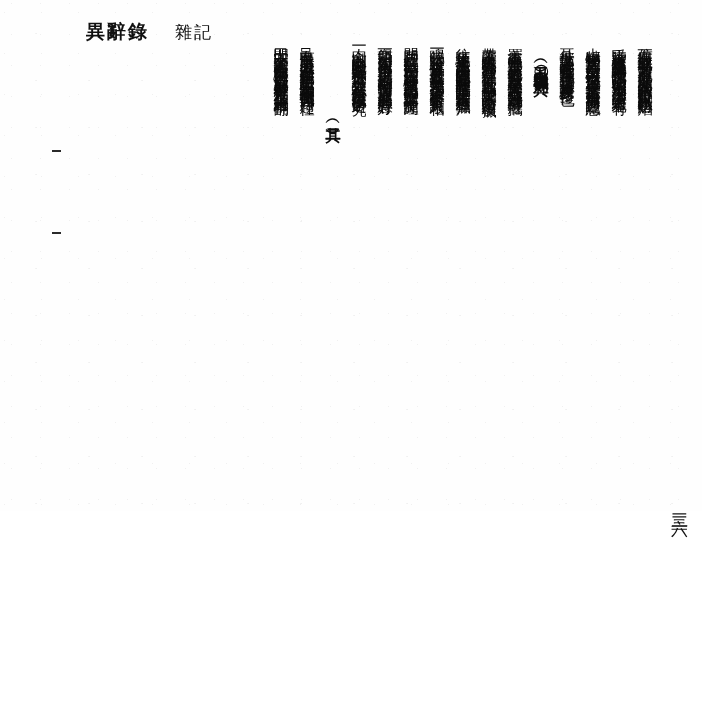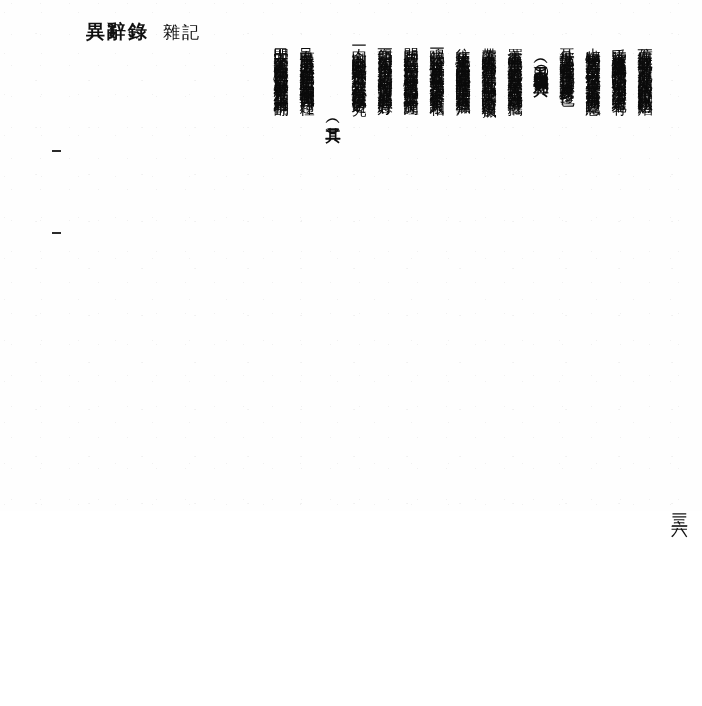--- a/index.html
+++ b/index.html
@@ -42,21 +42,21 @@
     font-family: "DejaVu Serif", serif;
     font-size: 19px;
     font-weight: bold;
     letter-spacing: 2px;
     color: #111;
     white-space: nowrap;
   }
   .header-glyph.sub {
     font-size: 17px;
     font-weight: normal;
-    margin-left: 4px;
+    margin-left: 16px;
   }
 
   
   #page-number {
     position: absolute;
     right: 10px;
     top: 500px;
     width: 26px;
     writing-mode: vertical-rl;
     text-orientation: upright;

